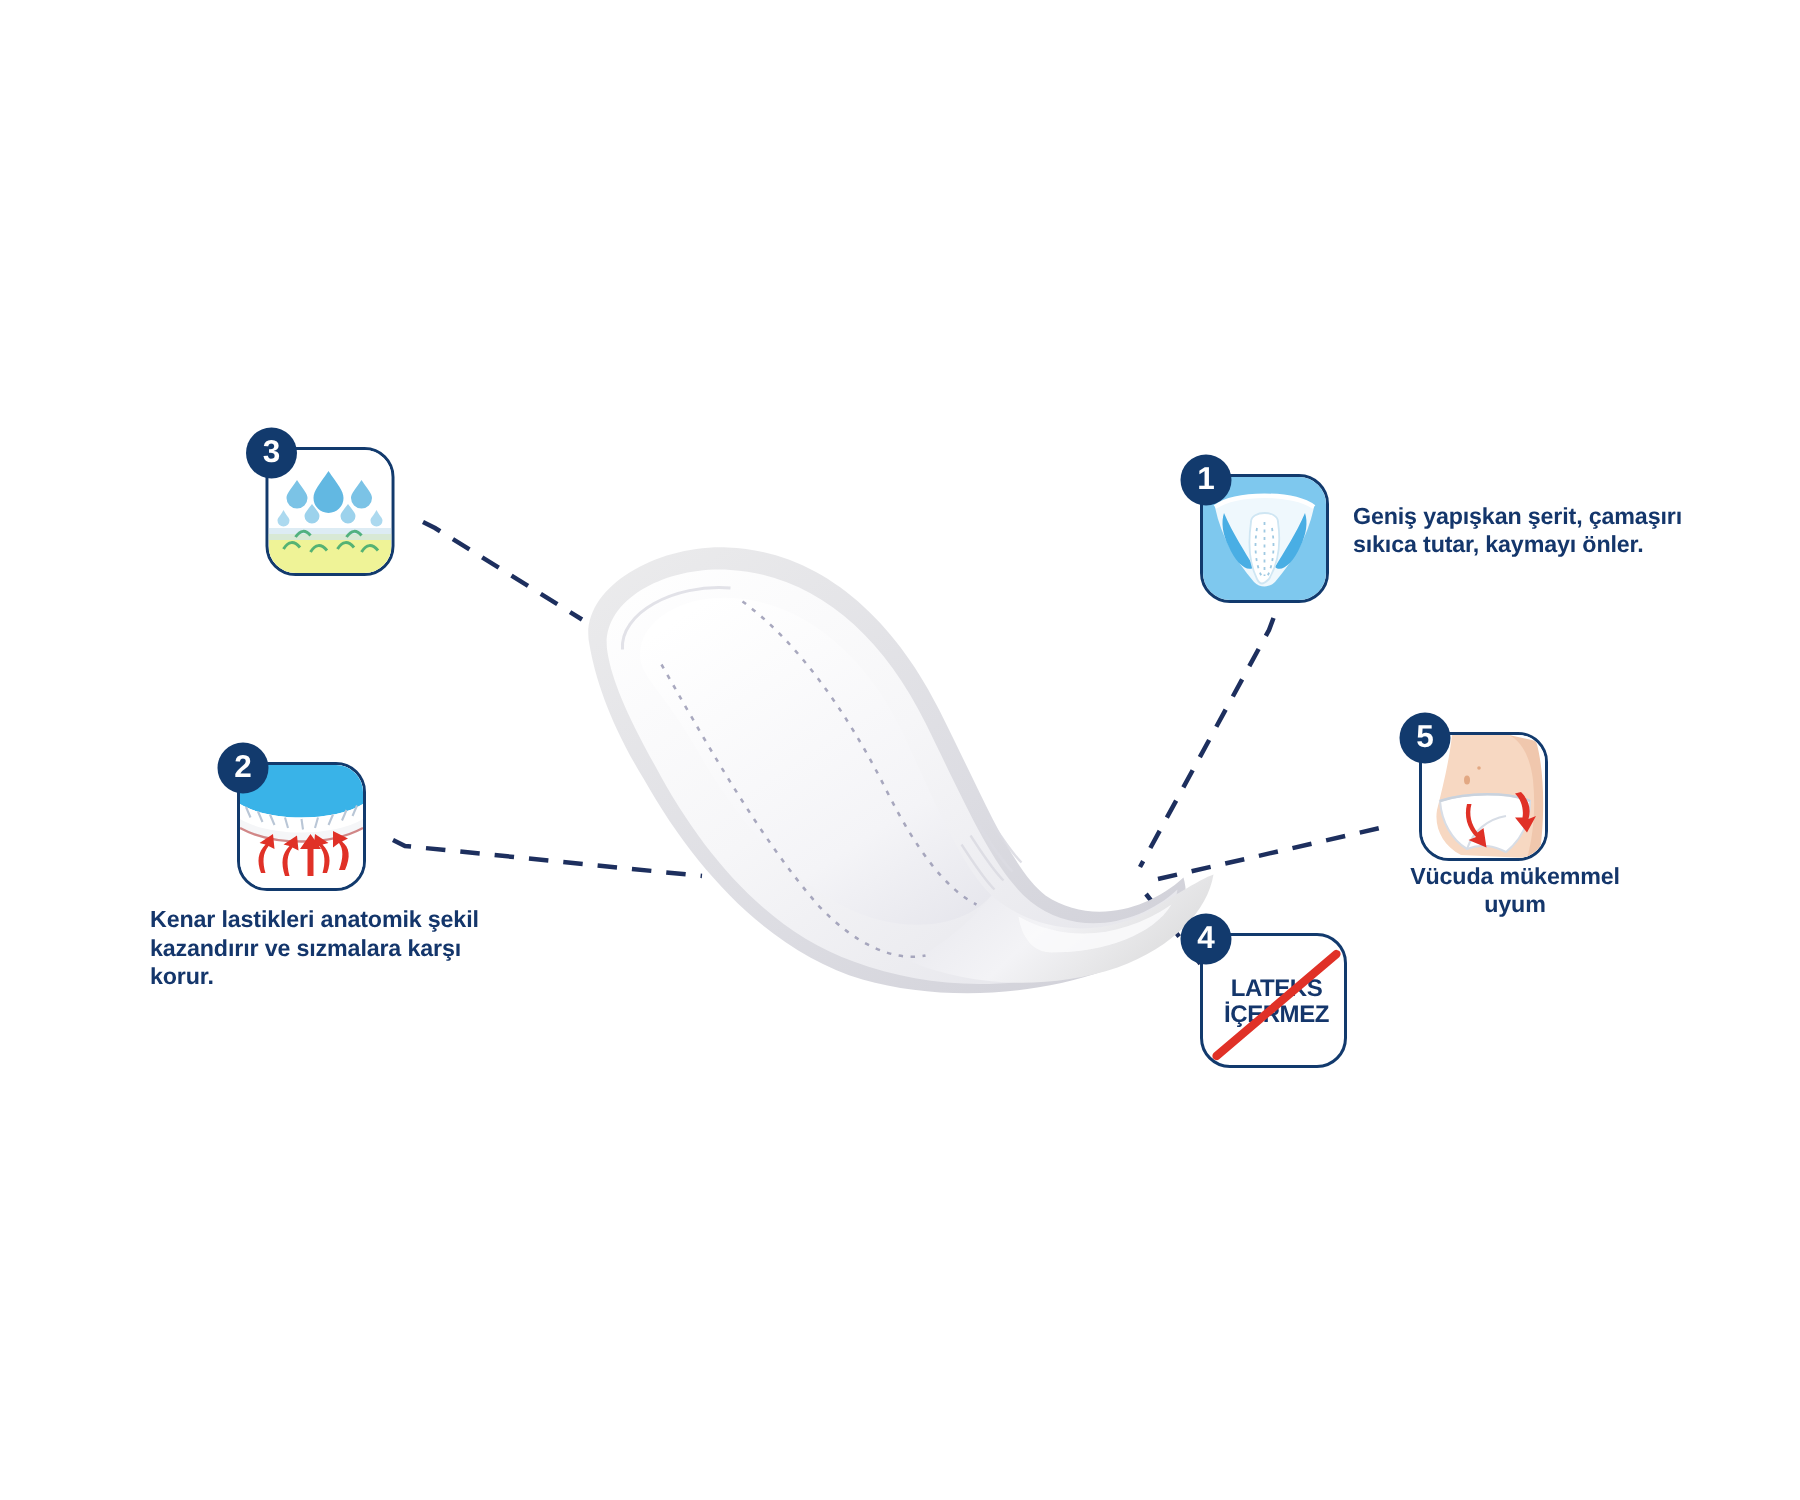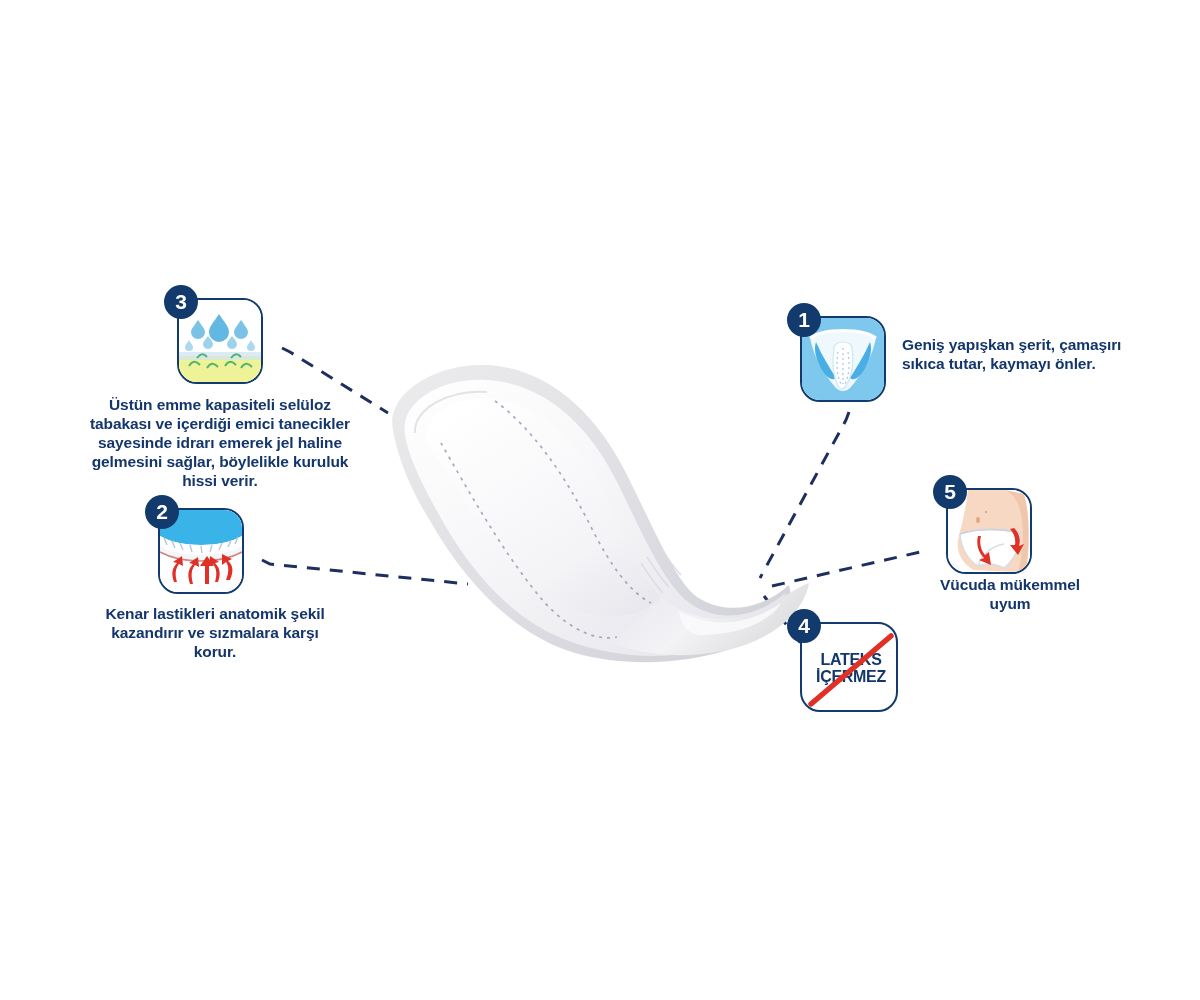--- a/index.html
+++ b/index.html
@@ -87,21 +87,21 @@
   }
 
   
   #feature-3 { left: 90px; top: 298px; width: 260px; }
   #feature-3 .icon-wrap { margin: 0 auto; }
   #feature-3 .caption { text-align: center; margin-top: 12px; width: 260px; }
 
   
   #feature-2 { left: 100px; top: 508px; width: 230px; }
   #feature-2 .icon-wrap { margin-left: 58px; }
-  #feature-2 .caption { text-align: center; margin-top: 11px; width: 230px; }
+  #feature-2 .caption { margin-top: 11px; width: 230px; }
 
   
   #feature-1 { left: 800px; top: 316px; width: 370px; display: flex; align-items: flex-start; }
   #feature-1 .caption { margin-left: 16px; margin-top: 20px; text-align: left; width: 262px; }
 
   
   #feature-5 { left: 920px; top: 488px; width: 180px; }
   #feature-5 .icon-wrap { margin-left: 26px; }
   #feature-5 .caption { text-align: center; margin-top: 2px; width: 180px; }
 
@@ -254,21 +254,20 @@
             <path d="M 19 20 c 4 6 7 9 7 12 a 7 7 0 0 1 -14 0 c 0 -3 3 -6 7 -12 z" opacity="0.8"></path>
             <path d="M 62 20 c 4 6 7 9 7 12 a 7 7 0 0 1 -14 0 c 0 -3 3 -6 7 -12 z" opacity="0.8"></path>
             <path d="M 29 36 c 3 4 5 6 5 8 a 5 5 0 0 1 -10 0 c 0 -2 2 -4 5 -8 z" opacity="0.6"></path>
             <path d="M 53 36 c 3 4 5 6 5 8 a 5 5 0 0 1 -10 0 c 0 -2 2 -4 5 -8 z" opacity="0.6"></path>
             <path d="M 10 40 c 2 4 4 5 4 7 a 4 4 0 0 1 -8 0 c 0 -2 2 -3 4 -7 z" opacity="0.5"></path>
             <path d="M 72 40 c 2 4 4 5 4 7 a 4 4 0 0 1 -8 0 c 0 -2 2 -3 4 -7 z" opacity="0.5"></path>
           </g>
         </svg>
       </div>
     </div>
-    <div class="caption">Üstün emme kapasiteli selüloz tabakası ve içerdiği emici tanecikler sayesinde idrarı emerek jel haline gelmesini sağlar, böylelikle kuruluk hissi verir.</div>
   </div>
 
   <div class="feature" id="feature-2">
     <div class="icon-wrap">
       <div class="badge">2</div>
       <div class="icon-box">
         <svg width="82" height="82" viewBox="0 0 82 82">
           <rect x="0" y="0" width="82" height="82" fill="#ffffff"></rect>
 
           <path d="M 0 0 H 82 V 26 C 62 38, 20 38, 0 26 Z" fill="#39b3e8"></path>

